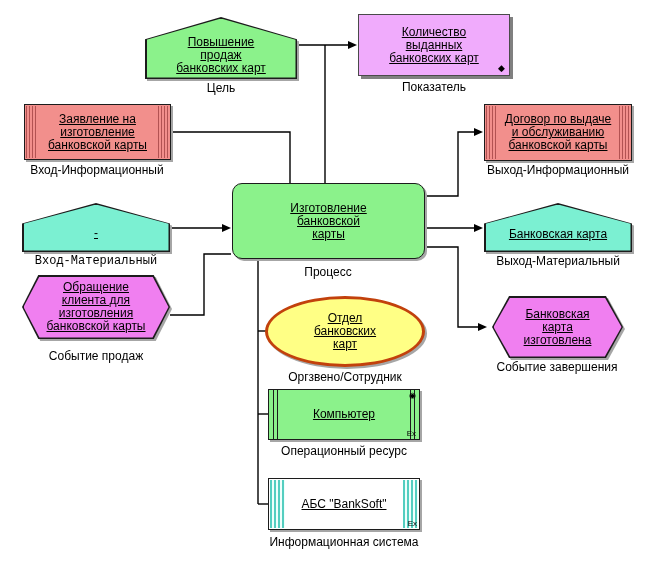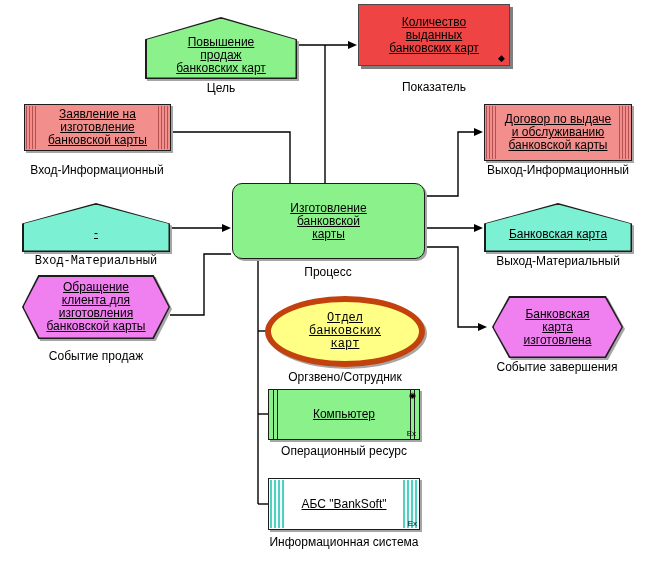--- a/index.html
+++ b/index.html
@@ -32,22 +32,22 @@
   .doc-stripes.left { left:1px; } .doc-stripes.right { right:1px; }
 
   
   .sys-stripes { position:absolute; top:1px; bottom:1px; width:15px;
                  background:repeating-linear-gradient(90deg,#54cec0 0 2px,#effffc 2px 4px); }
   .sys-stripes.left { left:1px; } .sys-stripes.right { right:1px; }
 
   
   .vline { position:absolute; top:0; bottom:0; width:1px; background:#1c1c1c; }
 
-  .ellipse { border-radius:50%; border:6px solid #c2410c; background:#ffff85;
-             box-shadow:2px 2px 0 #a6a6a6; display:flex; align-items:center; justify-content:center;font-family:Liberation Mono, monospace; }
+  .ellipse { border-radius:50%; border:3px solid #c2410c; background:#ffff85;
+             box-shadow:2px 2px 0 #a6a6a6; display:flex; align-items:center; justify-content:center; }
 
   .process { border:1px solid #1c1c1c; border-radius:10px; background:#8bf28b;
              box-shadow:2px 2px 0 #a6a6a6; display:flex; align-items:center; justify-content:center; }
 
   .corner { position:absolute; color:#000; }
 </style>
 </head>
 <body>
 
 <div class="canvas">
@@ -76,31 +76,31 @@
     <div class="poly-border"></div>
     <div class="poly-fill"></div>
     <div class="content" style="padding-top:14px;">
       <span class="shape-text">Повышение
 продаж
 банковских карт</span>
     </div>
   </div>
   <div class="type-label" style="left:196px;top:82px;width:50px;">Цель</div>
 
-  <div class="shape rect" style="left:358px;top:4px;width:152px;height:62px;background:#ef4444;border-color:#4a4a4a;box-shadow:3px 3px 0 #808080;">
+  <div class="shape rect" style="left:358px;top:14px;width:152px;height:62px;background:#f0abfc;border-color:#4a4a4a;box-shadow:3px 3px 0 #808080;">
     <div class="content">
       <span class="shape-text">Количество
 выданных
 банковских карт</span>
     </div>
     <span class="corner" style="right:4px;bottom:2px;font-size:9px;line-height:9px;">◆</span>
   </div>
   <div class="type-label" style="left:384px;top:81px;width:100px;">Показатель</div>
 
-  <div class="shape rect" style="left:24px;top:104px;width:147px;height:47px;background:#f28f8c;">
+  <div class="shape rect" style="left:24px;top:104px;width:147px;height:56px;background:#f28f8c;">
     <div class="doc-stripes left"></div>
     <div class="doc-stripes right"></div>
     <div class="content">
       <span class="shape-text">Заявление на
 изготовление
 банковской карты</span>
     </div>
   </div>
   <div class="type-label" style="left:17px;top:164px;width:160px;text-align:center;">Вход-Информационный</div>
 

